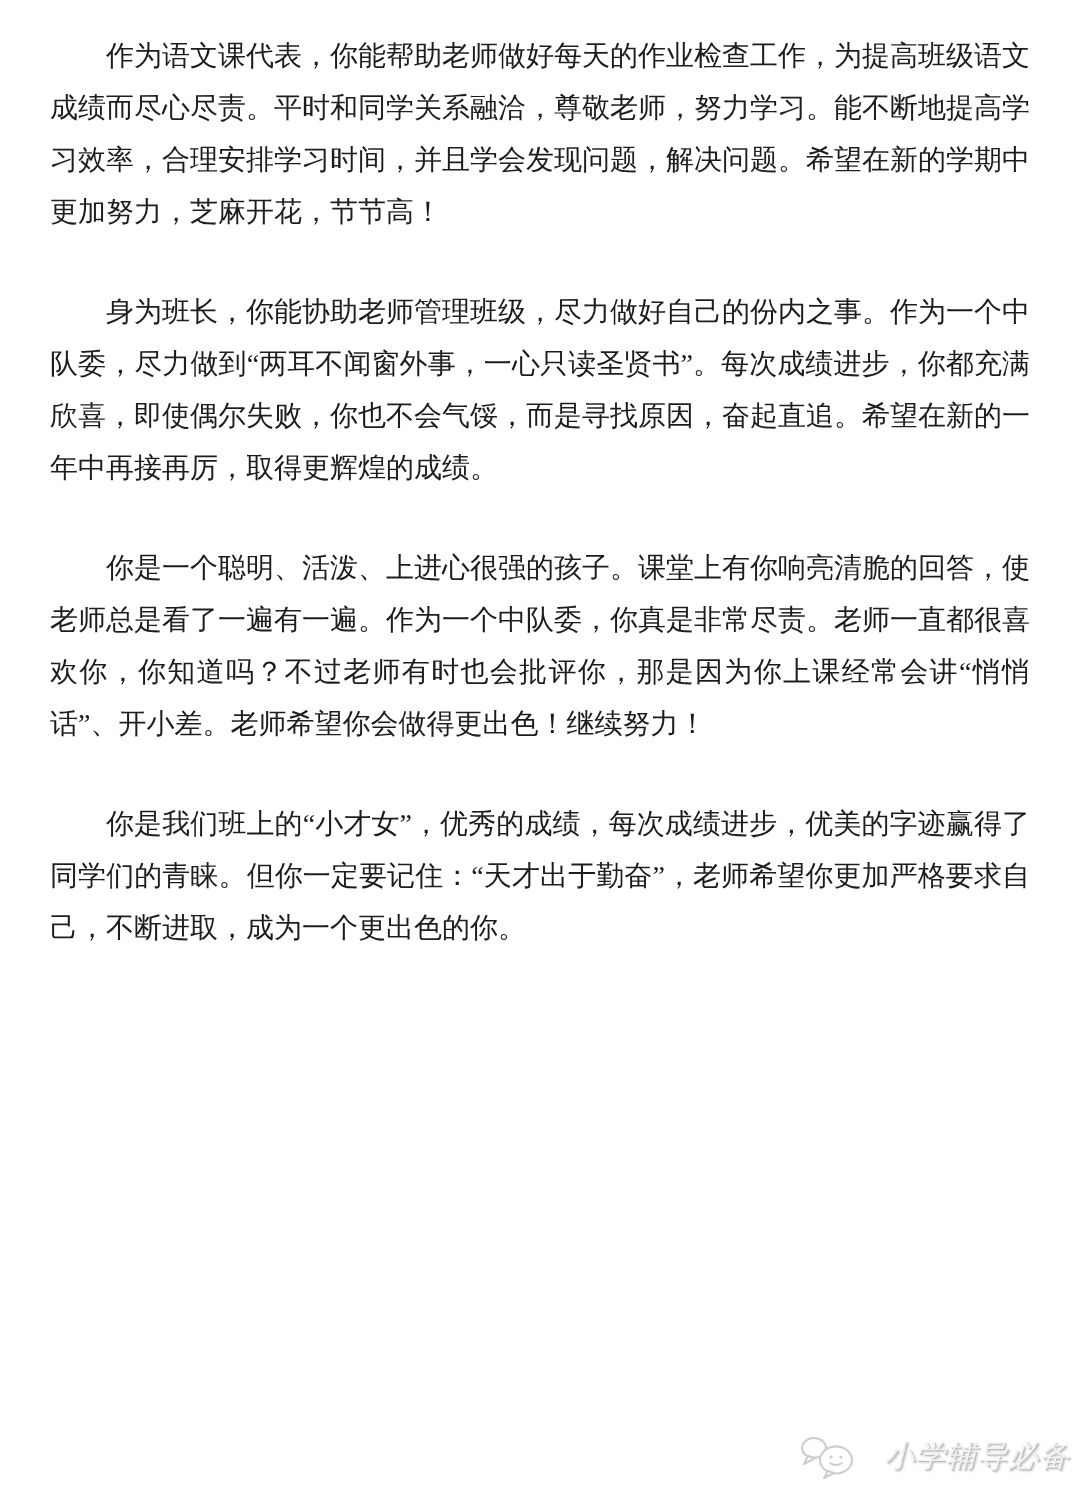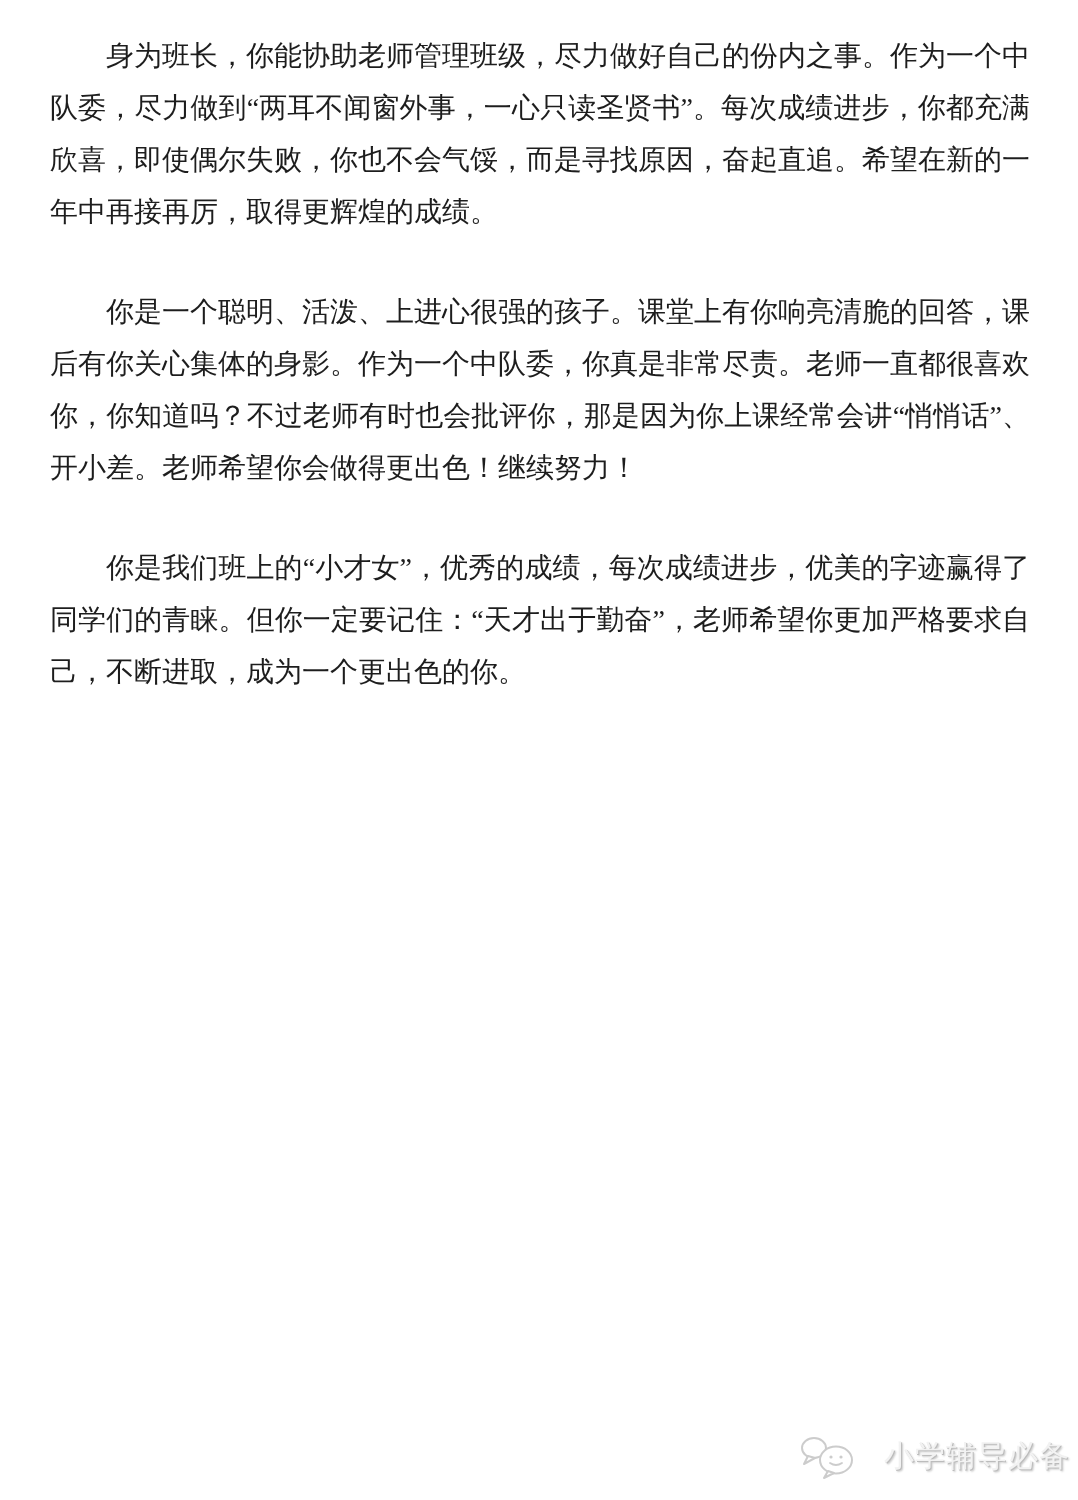--- a/index.html
+++ b/index.html
@@ -35,41 +35,43 @@
     margin-bottom: 0;
   }
   .watermark {
     position: absolute;
     right: 8px;
     bottom: 20px;
     display: flex;
     align-items: center;
     gap: 24px;
     pointer-events: none;
+    font-style: italic;
   }
   .watermark-icon {
     width: 60px;
     height: 48px;
     opacity: 0.85;
   }
   .watermark-text {
     font-size: 30px;
     letter-spacing: 1px;
     color: #f2f2f2;
     text-shadow: 1px 1px 0 #bcbcbc, 2px 2px 2px #c9c9c9;
     font-family: "Liberation Serif", "DejaVu Serif", serif;
   }
 </style>
 </head>
 <body>
 
 <div class="page">
 
+  <p class="para">作为语文课代表，你能帮助老师做好每天的作业检查工作，为提高班级语文成绩而尽心尽责。平时和同学关系融洽，尊敬老师，努力学习。能不断地提高学习效率，合理安排学习时间，并且学会发现问题，解决问题。希望在新的学期中更加努力，芝麻开花，节节高！</p>
   <p class="para">身为班长，你能协助老师管理班级，尽力做好自己的份内之事。作为一个中队委，尽力做到“两耳不闻窗外事，一心只读圣贤书”。每次成绩进步，你都充满欣喜，即使偶尔失败，你也不会气馁，而是寻找原因，奋起直追。希望在新的一年中再接再厉，取得更辉煌的成绩。</p>
-  <p class="para">你是一个聪明、活泼、上进心很强的孩子。课堂上有你响亮清脆的回答，课后有你关心集体的身影。作为一个中队委，你真是非常尽责。老师一直都很喜欢你，你知道吗？不过老师有时也会批评你，那是因为你上课经常会讲“悄悄话”、开小差。老师希望你会做得更出色！继续努力！</p>
+  <p class="para">你是一个聪明、活泼、上进心很强的孩子。课堂上有你响亮清脆的回答，使老师总是看了一遍有一遍。作为一个中队委，你真是非常尽责。老师一直都很喜欢你，你知道吗？不过老师有时也会批评你，那是因为你上课经常会讲“悄悄话”、开小差。老师希望你会做得更出色！继续努力！</p>
   <p class="para">你是我们班上的“小才女”，优秀的成绩，每次成绩进步，优美的字迹赢得了同学们的青睐。但你一定要记住：“天才出于勤奋”，老师希望你更加严格要求自己，不断进取，成为一个更出色的你。</p>
 
   <div class="watermark">
     <svg class="watermark-icon" viewBox="0 0 60 48" xmlns="http://www.w3.org/2000/svg">
 
       <ellipse cx="14" cy="16" rx="12" ry="10" fill="#ffffff" stroke="#c4c4c4" stroke-width="2"></ellipse>
       <path d="M8 24 L4 32 L15 26 Z" fill="#ffffff" stroke="#c4c4c4" stroke-width="2" stroke-linejoin="round"></path>
 
       <ellipse cx="36" cy="28" rx="16" ry="13.5" fill="#ffffff" stroke="#c4c4c4" stroke-width="2"></ellipse>
       <path d="M28 39 L24 46 L34 41 Z" fill="#ffffff" stroke="#c4c4c4" stroke-width="2" stroke-linejoin="round"></path>

